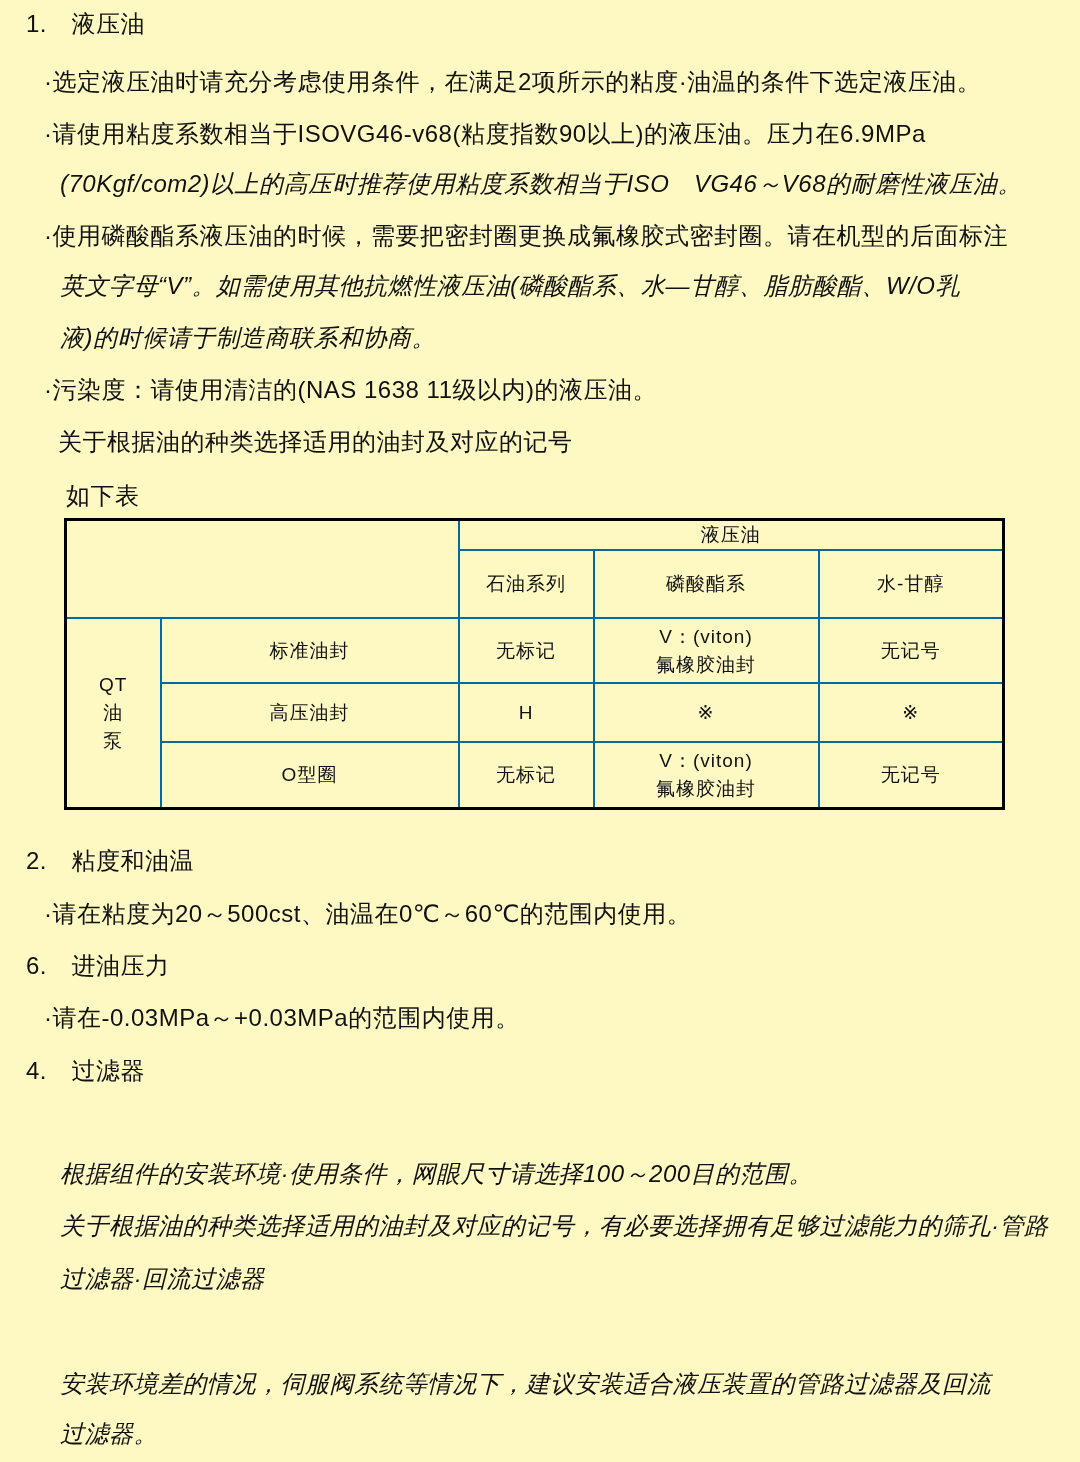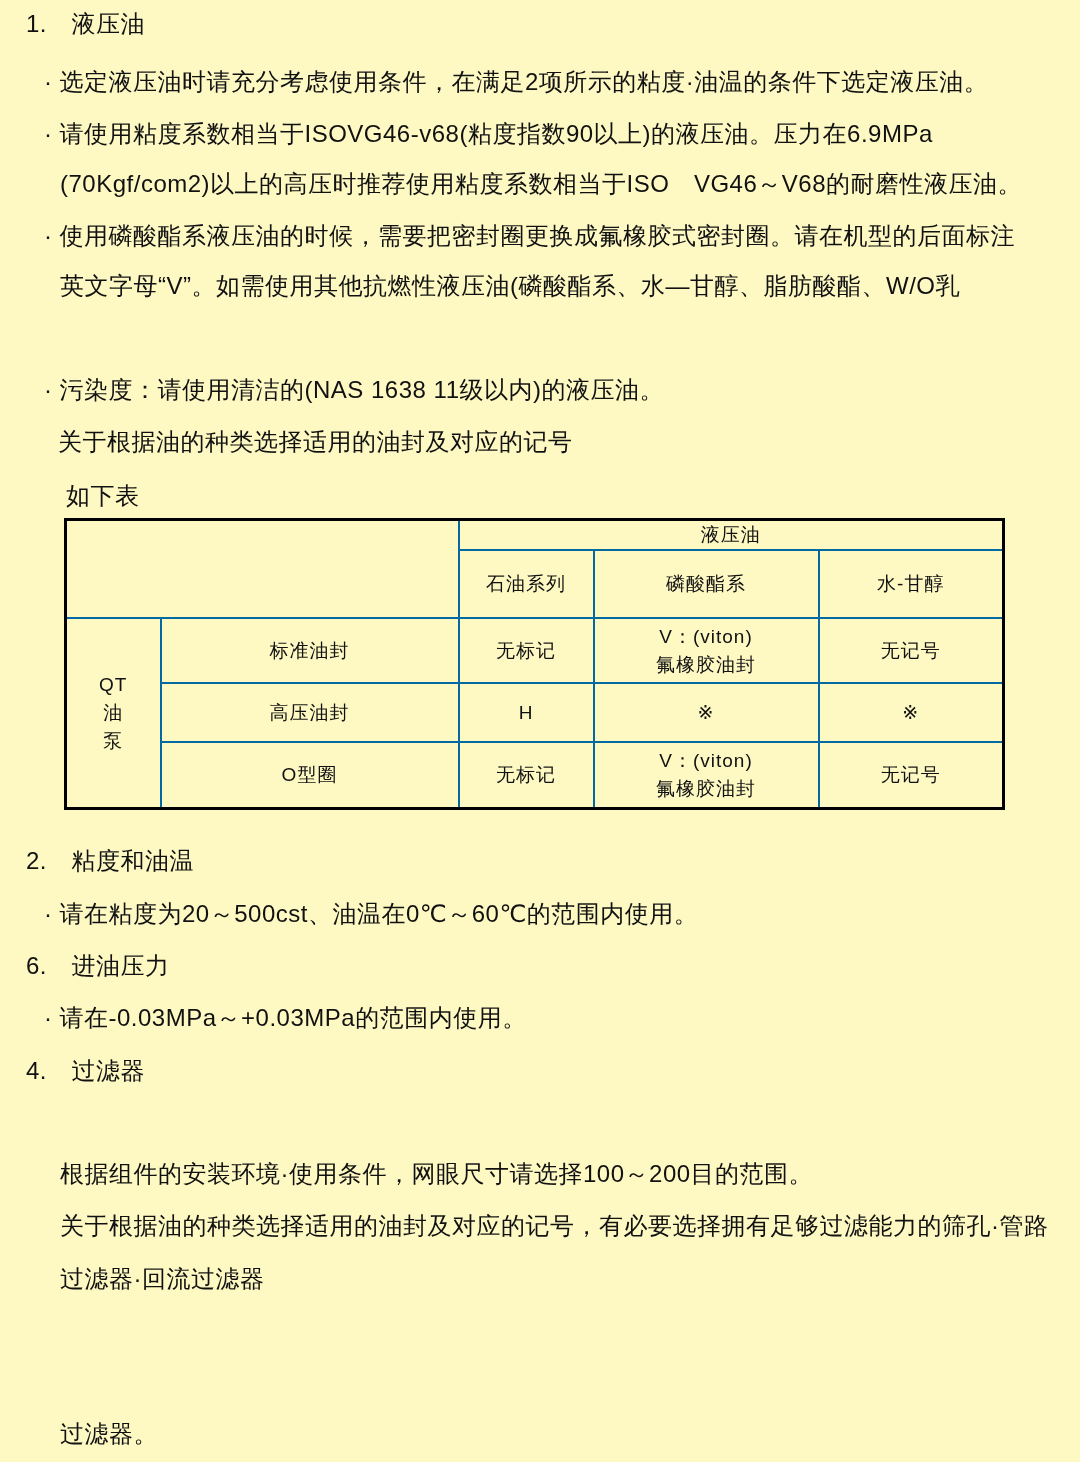--- a/index.html
+++ b/index.html
@@ -14,22 +14,22 @@
   }
   .line{
     position:absolute;
     font-size:24px;
     line-height:32px;
     white-space:nowrap;
     letter-spacing:0.5px;
   }
   .h1{left:26px;}
   .bullet{left:44px;}
-  .bullet .txt{margin-left:7px;}
-  .cont{left:60px;}
+  .bullet .txt{}
+  .cont{left:60px;font-style:italic;}
   .boldline{left:58px;font-weight:400;}
   .marker{display:inline-block;}
 
   table.seal{
     position:absolute;
     left:64px;
     top:518px;
     border-collapse:collapse;
     table-layout:fixed;
     border:3px solid #000000;
@@ -71,20 +71,23 @@
   </div>
 
   <div class="line cont" style="top:270px">
     <span class="txt">英文字母“V”。如需使用其他抗燃性液压油(磷酸酯系、水—甘醇、脂肪酸酯、W/O乳</span>
   </div>
 
   <div class="line bullet" style="top:220px">
     <span class="marker">·</span><span class="txt">使用磷酸酯系液压油的时候，需要把密封圈更换成氟橡胶式密封圈。请在机型的后面标注</span>
   </div>
 
+  <div class="line cont" style="top:322px">
+    <span class="txt">液)的时候请于制造商联系和协商。</span>
+  </div>
 
   <div class="line bullet" style="top:374px">
     <span class="marker">·</span><span class="txt">污染度：请使用清洁的(NAS 1638 11级以内)的液压油。</span>
   </div>
 
   <div class="line boldline" style="top:426px">
     <span class="txt">关于根据油的种类选择适用的油封及对应的记号</span>
   </div>
 
   <div class="line boldline" style="top:480px;left:66px">
@@ -154,17 +157,20 @@
   </div>
   <div class="line cont" style="top:1158px">
     <span class="txt">根据组件的安装环境·使用条件，网眼尺寸请选择100～200目的范围。</span>
   </div>
   <div class="line cont" style="top:1210px">
     <span class="txt">关于根据油的种类选择适用的油封及对应的记号，有必要选择拥有足够过滤能力的筛孔·管路</span>
   </div>
   <div class="line cont" style="top:1263px">
     <span class="txt">过滤器·回流过滤器</span>
   </div>
+  <div class="line cont" style="top:1368px">
+    <span class="txt">安装环境差的情况，伺服阀系统等情况下，建议安装适合液压装置的管路过滤器及回流</span>
+  </div>
   <div class="line cont" style="top:1418px">
     <span class="txt">过滤器。</span>
   </div>
 
 </div>
 
 </body></html>

